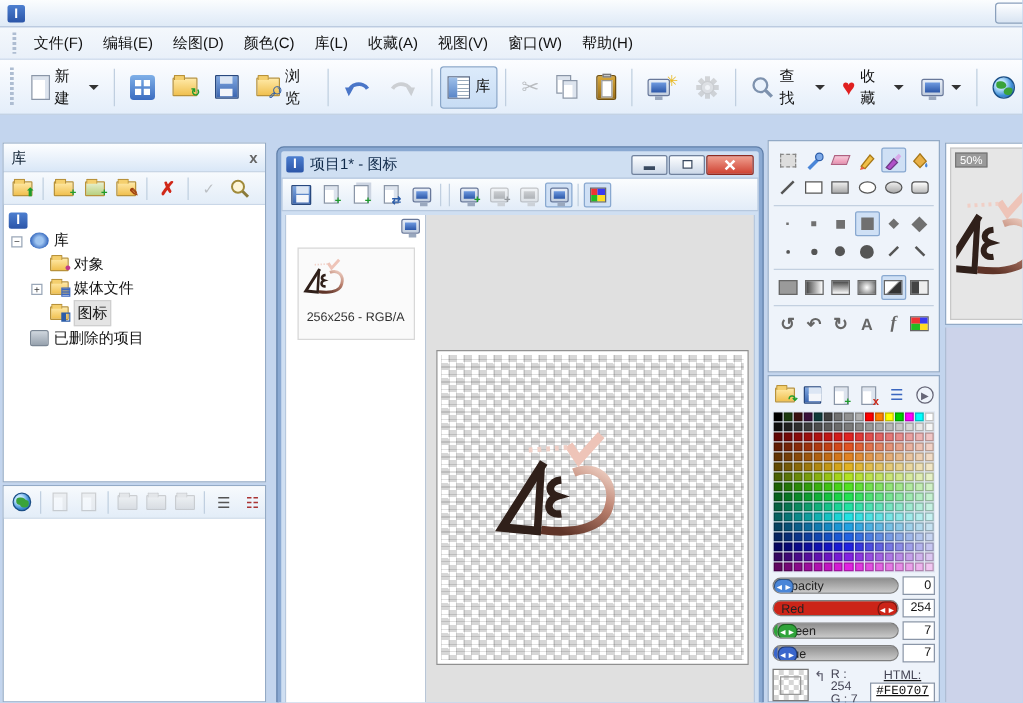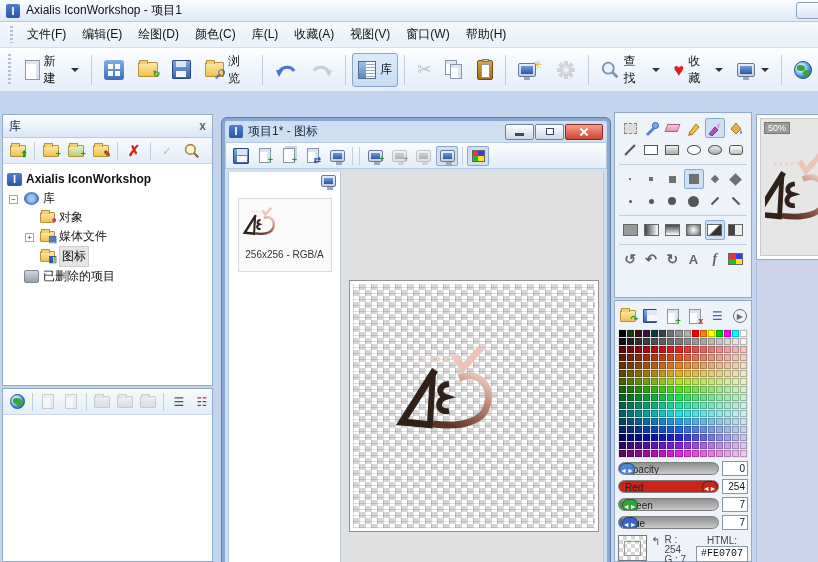--- a/index.html
+++ b/index.html
@@ -128,21 +128,21 @@
   .slider-row { display:flex; align-items:center; gap:3px; margin-top:3px; }
   .track { position:relative; flex:1; height:13px; border-radius:7px; background:linear-gradient(#8f8f8f,#c9c9c9); overflow:hidden; border:1px solid #7e7e7e; }
   .track .fill { position:absolute; left:0; top:0; bottom:0; }
   .track .tlabel { position:absolute; left:6px; top:0; font-size:10px; line-height:13px; color:#222; }
   .thumbp { position:absolute; top:0px; width:16px; height:13px; border-radius:6px; color:#fff; font-size:7px; line-height:13px; text-align:center; border:1px solid rgba(0,0,0,.4); }
   .valbox { width:26px; height:15px; border:1px solid #8a96a8; background:#fff; font-size:10px; text-align:right; padding-right:2px; line-height:14px; }
   .readout { display:flex; gap:4px; margin-top:5px; align-items:flex-start; }
   .chip { width:34px; height:26px; border:1px solid #777;
     background: repeating-conic-gradient(#d7d7d7 0 25%, #fff 0 50%) 0 0/8px 8px; }
   .rgb-lines { font-size:10px; color:#445; line-height:10px; }
-  .html-box { margin-left:auto; text-align:center; }
+  .html-box { margin-left:auto; text-align:center;text-decoration:underline; }
   .html-box .lab { font-size:10px; color:#445; }
   .html-input { width:52px; height:16px; border:1px solid #8a96a8; background:#fff; font-size:10px; text-align:center; line-height:14px; font-family:"Liberation Mono", monospace; }
 
   
   #preview { position:absolute; left:756px; top:114px; width:70px; height:146px; background:#fff; border:1px solid #93aac6; padding:3px; }
   .pv-area { position:relative; width:100%; height:100%; background:#e6e6e6; border:1px solid #c8c8c8; overflow:hidden; }
   .pv-zoom { position:absolute; left:3px; top:3px; background:#9a9a9a; color:#fff; font-size:9px; padding:0 3px; border:1px solid #777; }
   #preview-lower { position:absolute; left:756px; top:262px; width:70px; height:300px; background:#ccd3ea; border-left:1px solid #aebdd4; }
 
   
@@ -178,21 +178,20 @@
       <path d="M30 -2 L62 -4" fill="none" stroke="#f0cfc6" stroke-width="4" stroke-dasharray="3 4"></path>
       <path d="M66 16 C86 8 100 24 94 44 C90 58 72 66 40 62" fill="none" stroke="url(#ringgrad)" stroke-width="7"></path>
     </g>
   </defs>
 </svg>
 
 <div id="screen">
 
   <div class="titlebar">
     <div class="app-ico">I</div>
-    <span>Axialis IconWorkshop - 项目1</span>
     <div class="win-btn-part" style="position:absolute; right:-18px; top:2px;"></div>
   </div>
 
   <div class="menubar">
     <div class="gripper"></div>
     <span class="menu-item">文件(F)</span>
     <span class="menu-item">编辑(E)</span>
     <span class="menu-item">绘图(D)</span>
     <span class="menu-item">颜色(C)</span>
     <span class="menu-item">库(L)</span>
@@ -349,21 +348,20 @@
       <div class="mini-btn">
           <svg width="16" height="16" viewBox="0 0 20 20">
             <circle cx="8" cy="8" r="6" fill="#fdf6d8" stroke="#a08a3a" stroke-width="2"></circle>
             <line x1="12.5" y1="12.5" x2="18" y2="18" stroke="#8a7a3a" stroke-width="3"></line>
           </svg>
         </div>
     </div>
     <div class="tree" id="library-tree">
       <div class="tree-row">
         <div class="app-ico" style="width:15px;height:13px;line-height:13px;">I</div>
-        <b>Axialis IconWorkshop</b>
       </div>
       <div class="tree-row">
         <span class="tw"><span class="expander" style="display:inline-block">−</span></span>
         <div class="t-ico" style="background:radial-gradient(circle,#9ec4f0 30%,#3a6cc0 70%);border-radius:50%;"></div>
         <span>库</span>
       </div>
       <div class="tree-row" style="padding-left:16px">
         <span class="tw"></span>
         <div class="folder" style="width:15px;height:11px;">
             <span class="badge" style="color:#c03a8a">●</span>

